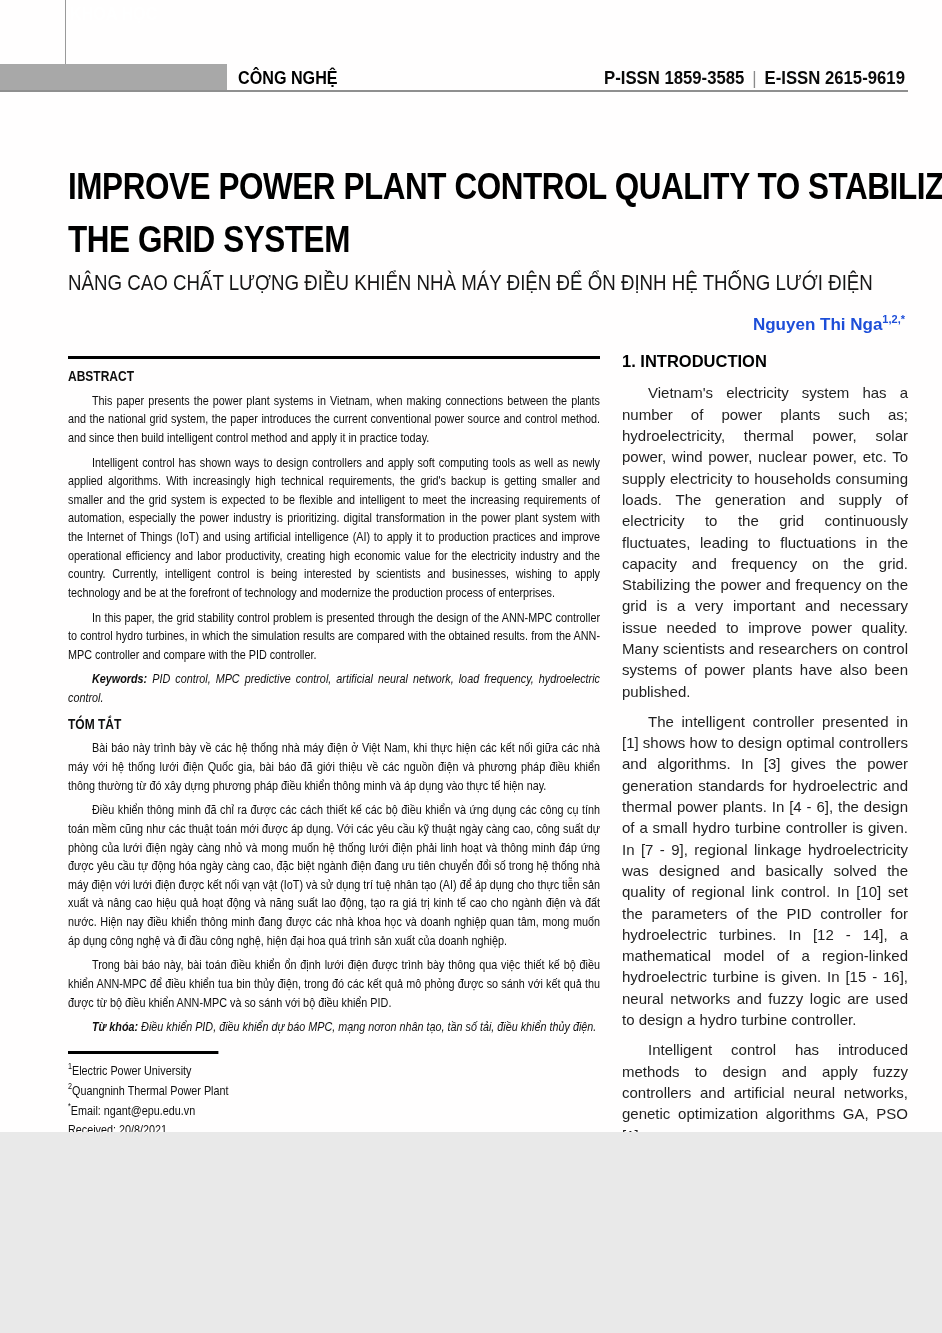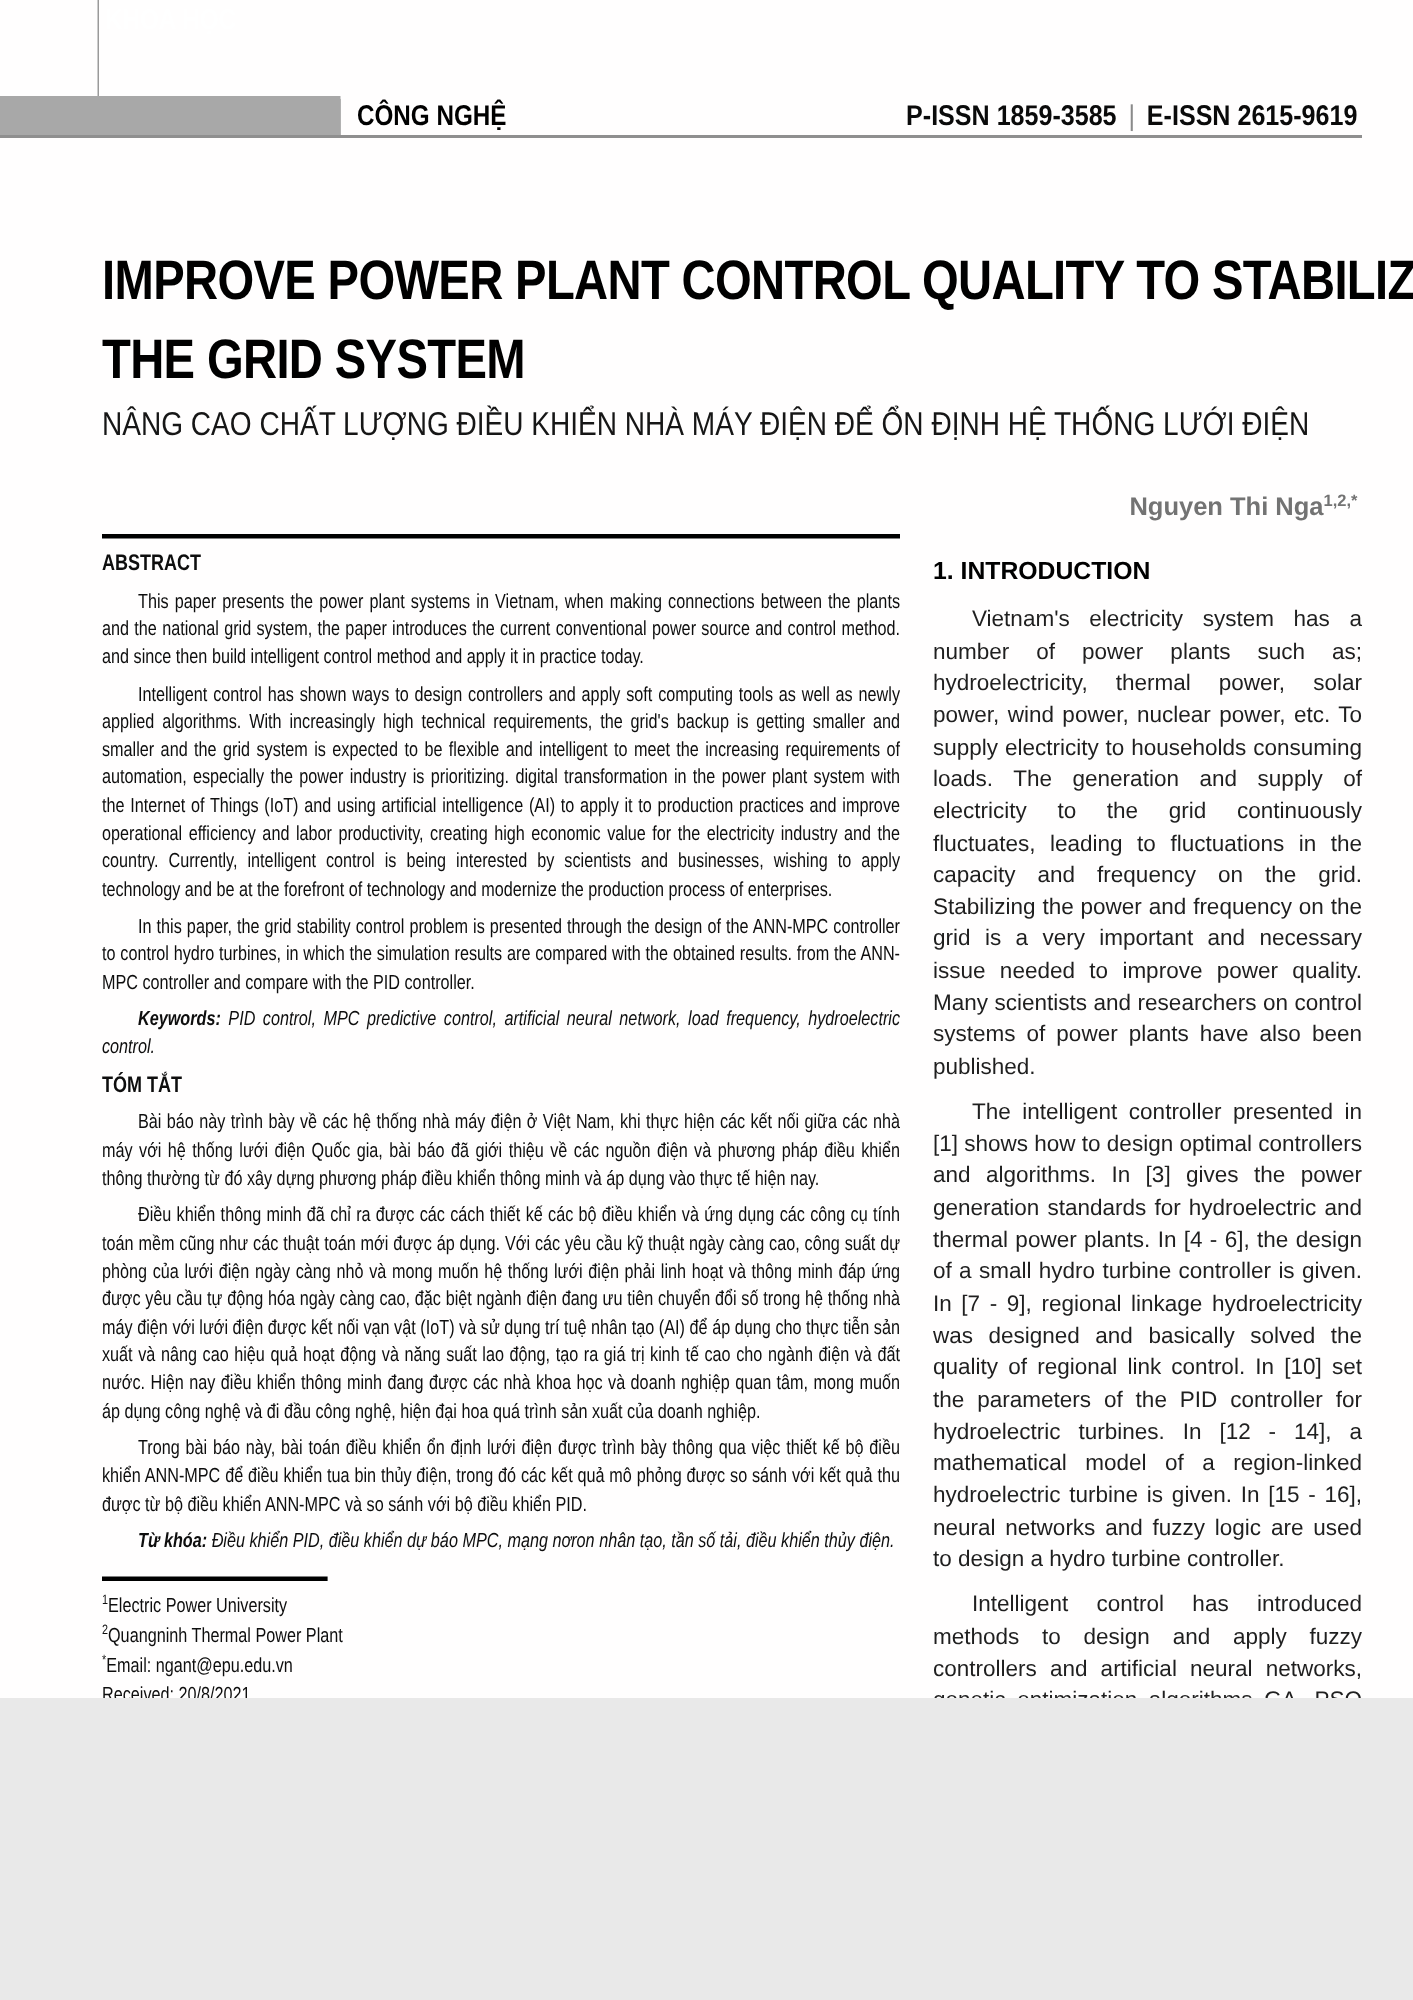--- a/index.html
+++ b/index.html
@@ -33,42 +33,42 @@
     position:absolute; left:68px; top:160px; margin:0;
     font-size:37px; font-weight:700; letter-spacing:-0.5px; line-height:53px; color:#000;
     transform:scaleX(0.85); transform-origin:0 0; white-space:nowrap;
   }
   .title .tline { display:block; }
   .subtitle {
     position:absolute; left:68px; top:270px; margin:0;
     font-size:22px; font-weight:400; color:#161616;
     transform:scaleX(0.85); transform-origin:0 0; white-space:nowrap;
   }
-  .author { position:absolute; right:37px; top:328px; font-size:17px; font-weight:700; color:#737373; }
+  .author { position:absolute; right:37px; top:313px; font-size:17px; font-weight:700; color:#1d4ed8; }
   .author sup { font-size:11px; font-weight:700; }
 
   
   .col-left {
     position:absolute; left:68px; top:356px; width:665px;
     transform:scaleX(0.8); transform-origin:0 0;
     font-size:13.5px; line-height:1.38; color:#0e0e0e;
   }
   .rule-top { border-top:3px solid #000; margin-bottom:7px; }
   .col-left h3 { font-size:15px; font-weight:700; margin:4px 0 5px; }
   .col-left p { margin:0 0 6px; text-align:justify; text-indent:30px; }
   .kwline { font-style:italic; }
   .kwline b { font-style:italic; }
   .rule-short { width:188px; border-top:3px solid #000; margin:14px 0 6px; }
   .affil div { line-height:1.45; }
   .affil sup { font-size:9px; }
   .rule-bottom { border-top:4px solid #000; margin-top:9px; }
 
   
   .col-right {
-    position:absolute; left:622px; top:368px; width:286px;
+    position:absolute; left:622px; top:348px; width:286px;
     font-size:15px; line-height:1.42; color:#1f1f1f;
   }
   .col-right h3 { font-size:16.5px; font-weight:700; margin:2px 0 9px; color:#000; }
   .col-right p { margin:0 0 9px; text-align:justify; text-indent:26px; }
 
   
   .footer-rule { position:absolute; left:30px; top:1243px; width:878px; height:2px; background:#4a4a4a; }
   .vdiv { position:absolute; left:73px; top:1245px; width:1px; height:88px; background:#9a9a9a; }
   .pagenum { position:absolute; left:38px; top:1250px; font-size:12px; font-weight:700; color:#7f1d1d; }
   .fleft {

